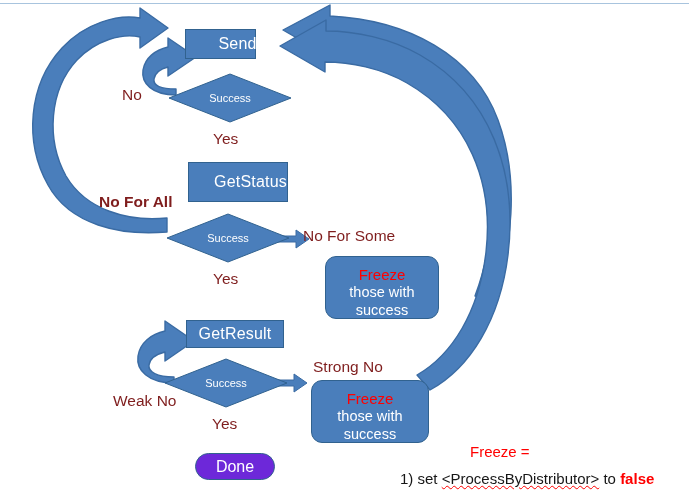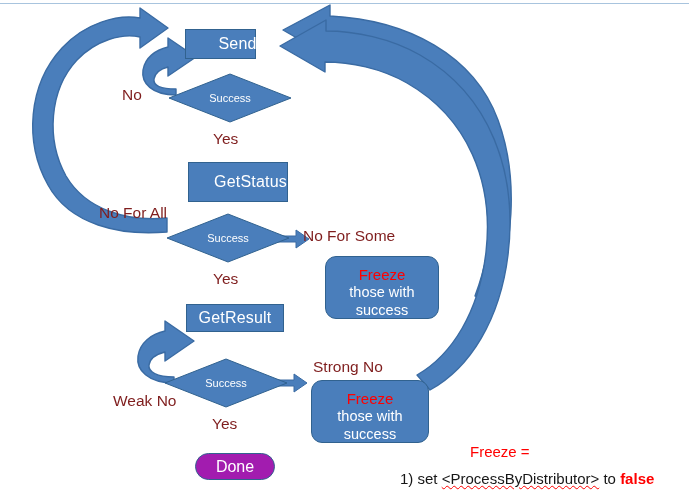--- a/index.html
+++ b/index.html
@@ -47,21 +47,21 @@
     font-size: 14.5px;
     line-height: 1.22;
     text-align: center;
     padding-top: 10px;
   }
   .freeze-title {
     color: #ff0000;
     font-size: 15px;
   }
   .done-box {
-    background: #a21caf;
+    background: #6d28d9;
     border: 1px solid #31628f;
     border-radius: 999px;
     font-size: 16px;
   }
   .diamond-wrap {
     position: absolute;
     z-index: 5;
   }
   .diamond-wrap svg {
     position: absolute;
@@ -223,21 +223,21 @@
     </svg>
     <div class="diamond-label">Success</div>
   </div>
 
   <div class="node freeze-box" style="left:325px; top:256px; width:114px; height:63px;">
     <span class="freeze-title">Freeze</span>
     <span>those with</span>
     <span>success</span>
   </div>
 
-  <div class="node proc-box" style="left:186px; top:304px; width:98px; height:28px;">
+  <div class="node proc-box" style="left:186px; top:320px; width:98px; height:28px;">
     <span>GetResult</span>
   </div>
 
   <div class="diamond-wrap" style="left:164px; top:358px; width:124px; height:50px;">
     <svg width="124" height="50" viewBox="0 0 124 50" xmlns="http://www.w3.org/2000/svg">
       <polygon points="62,1 123,25 62,49 1,25" fill="#4a7ebb" stroke="#31628f" stroke-width="1"></polygon>
     </svg>
     <div class="diamond-label">Success</div>
   </div>
 
@@ -248,21 +248,21 @@
   </div>
 
   <div class="node done-box" style="left:195px; top:453px; width:80px; height:27px;">
     <span>Done</span>
   </div>
 
   <div class="edge-label" style="left:122px; top:86px;">No</div>
 
   <div class="edge-label" style="left:213px; top:130px;">Yes</div>
 
-  <div class="edge-label" style="left:99px; top:204px;">No For All</div>
+  <div class="edge-label" style="left:99px; top:193px;font-weight:bold;">No For All</div>
 
   <div class="edge-label" style="left:303px; top:227px;">No For Some</div>
 
   <div class="edge-label" style="left:213px; top:270px;">Yes</div>
 
   <div class="edge-label" style="left:113px; top:392px;">Weak No</div>
 
   <div class="edge-label" style="left:313px; top:358px;">Strong No</div>
 
   <div class="edge-label" style="left:212px; top:415px;">Yes</div>

